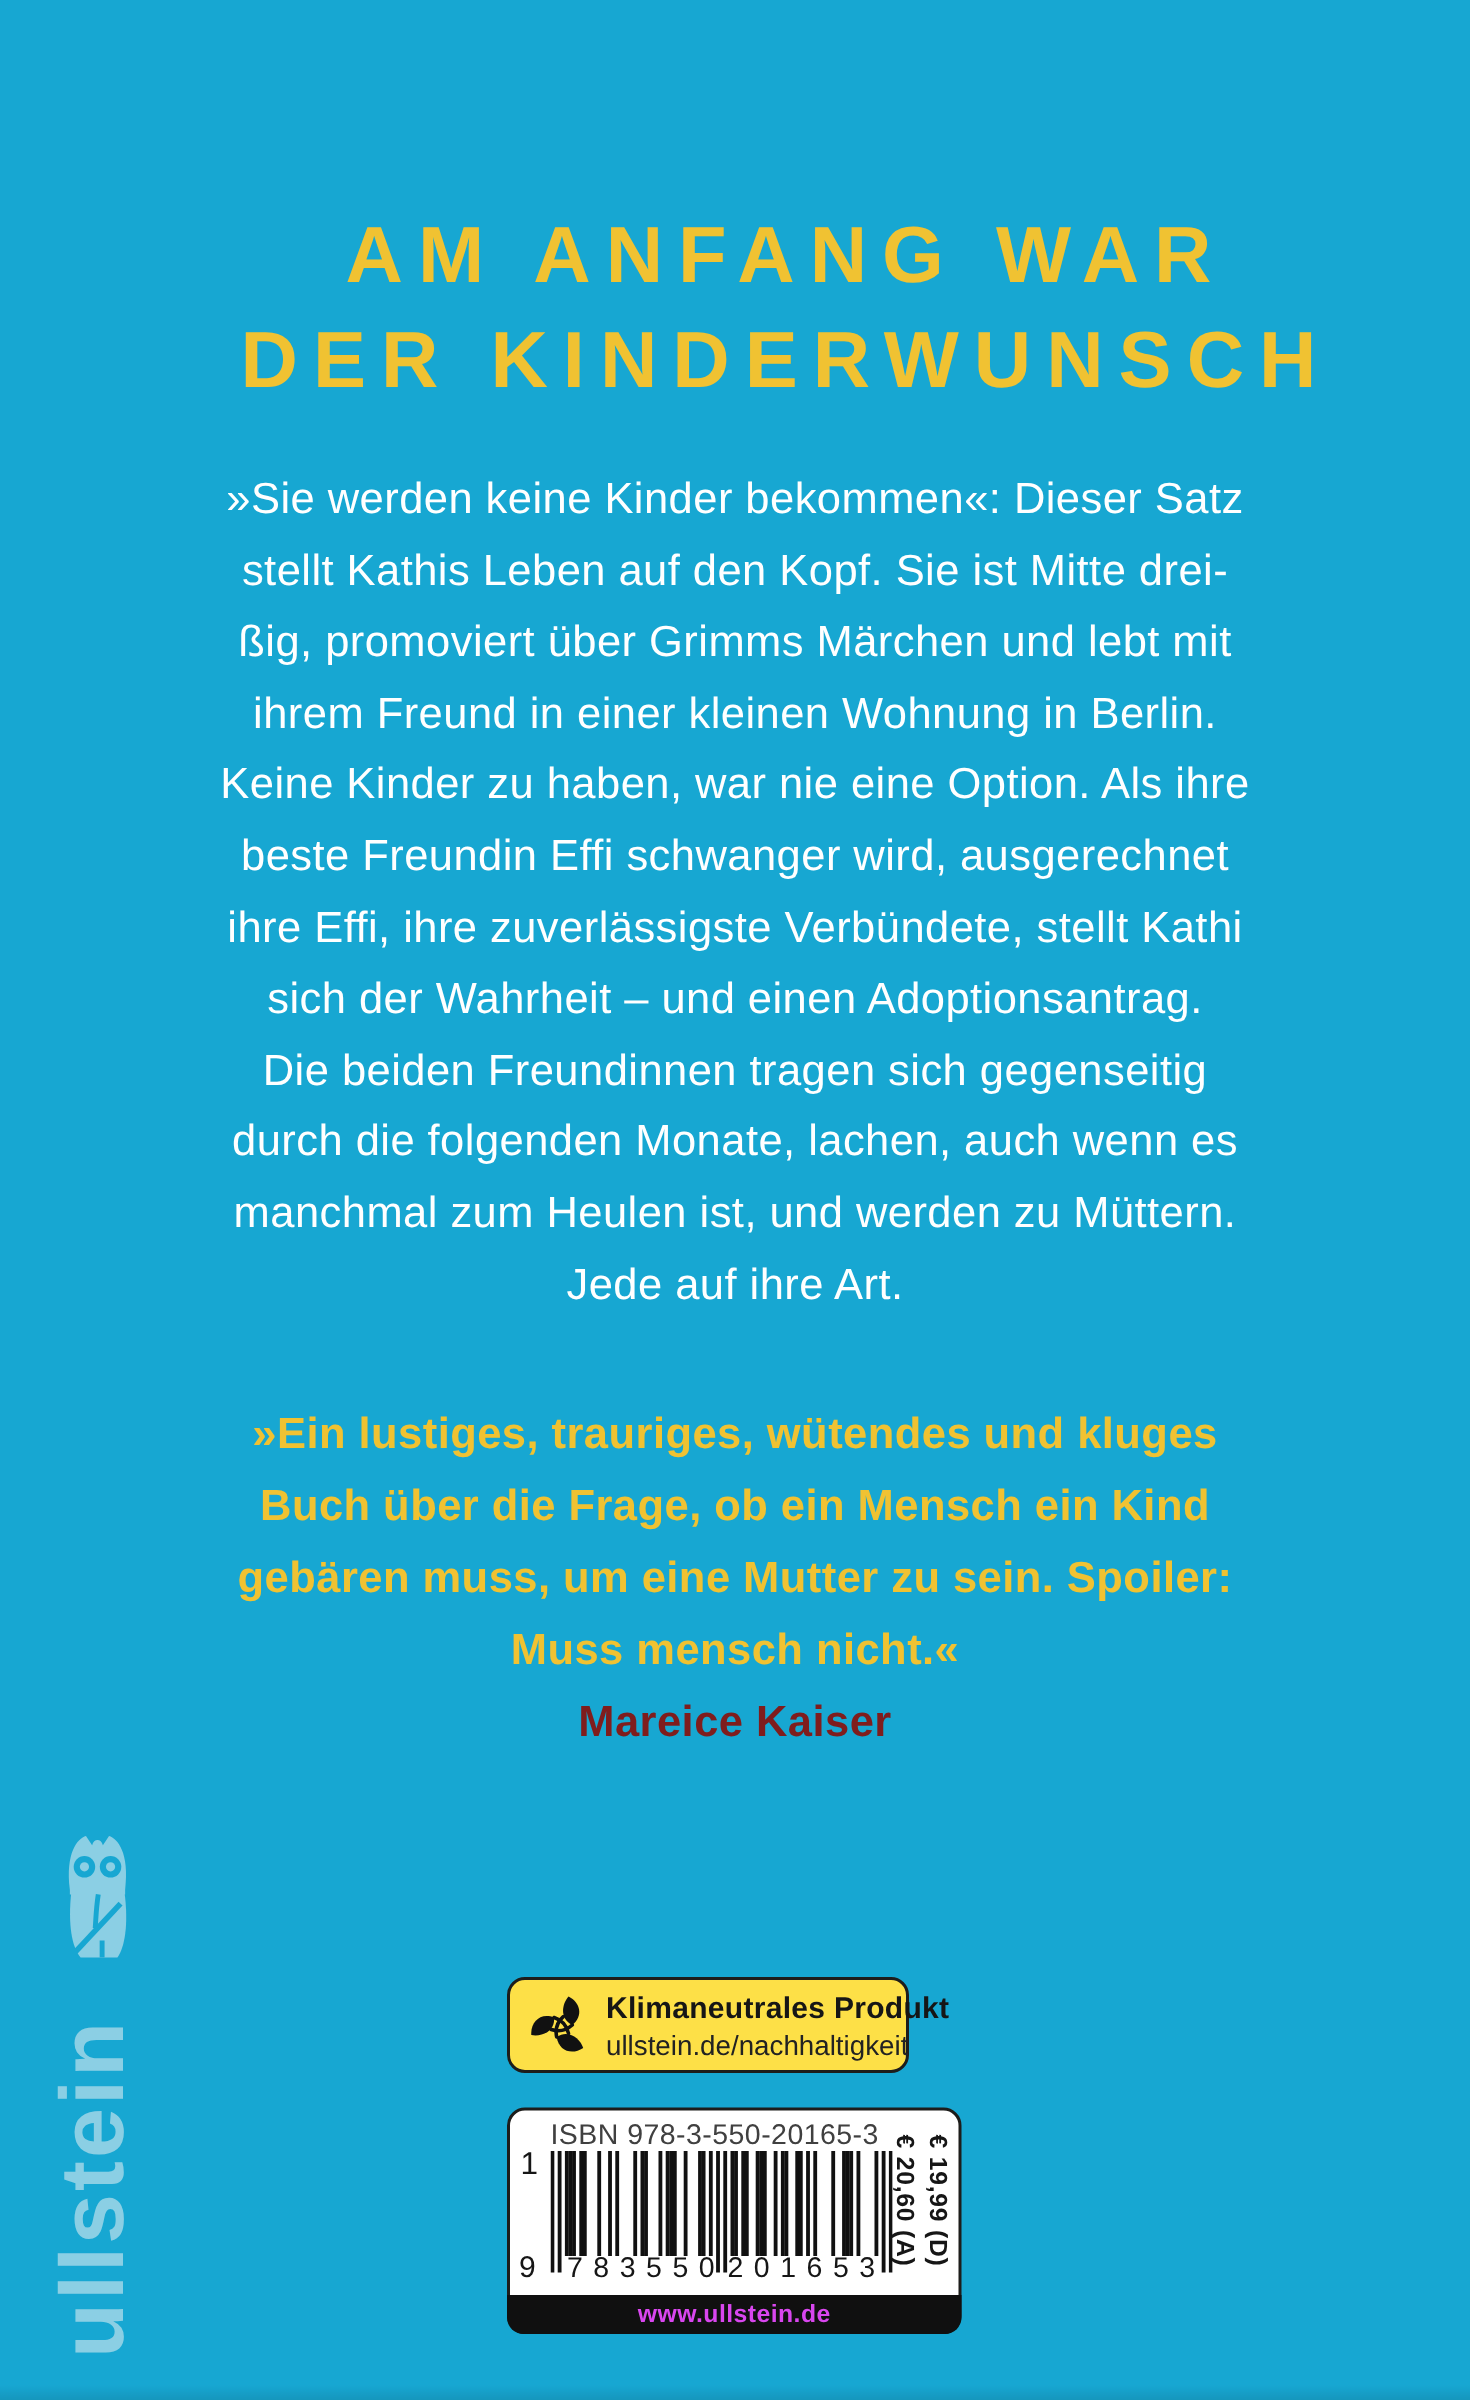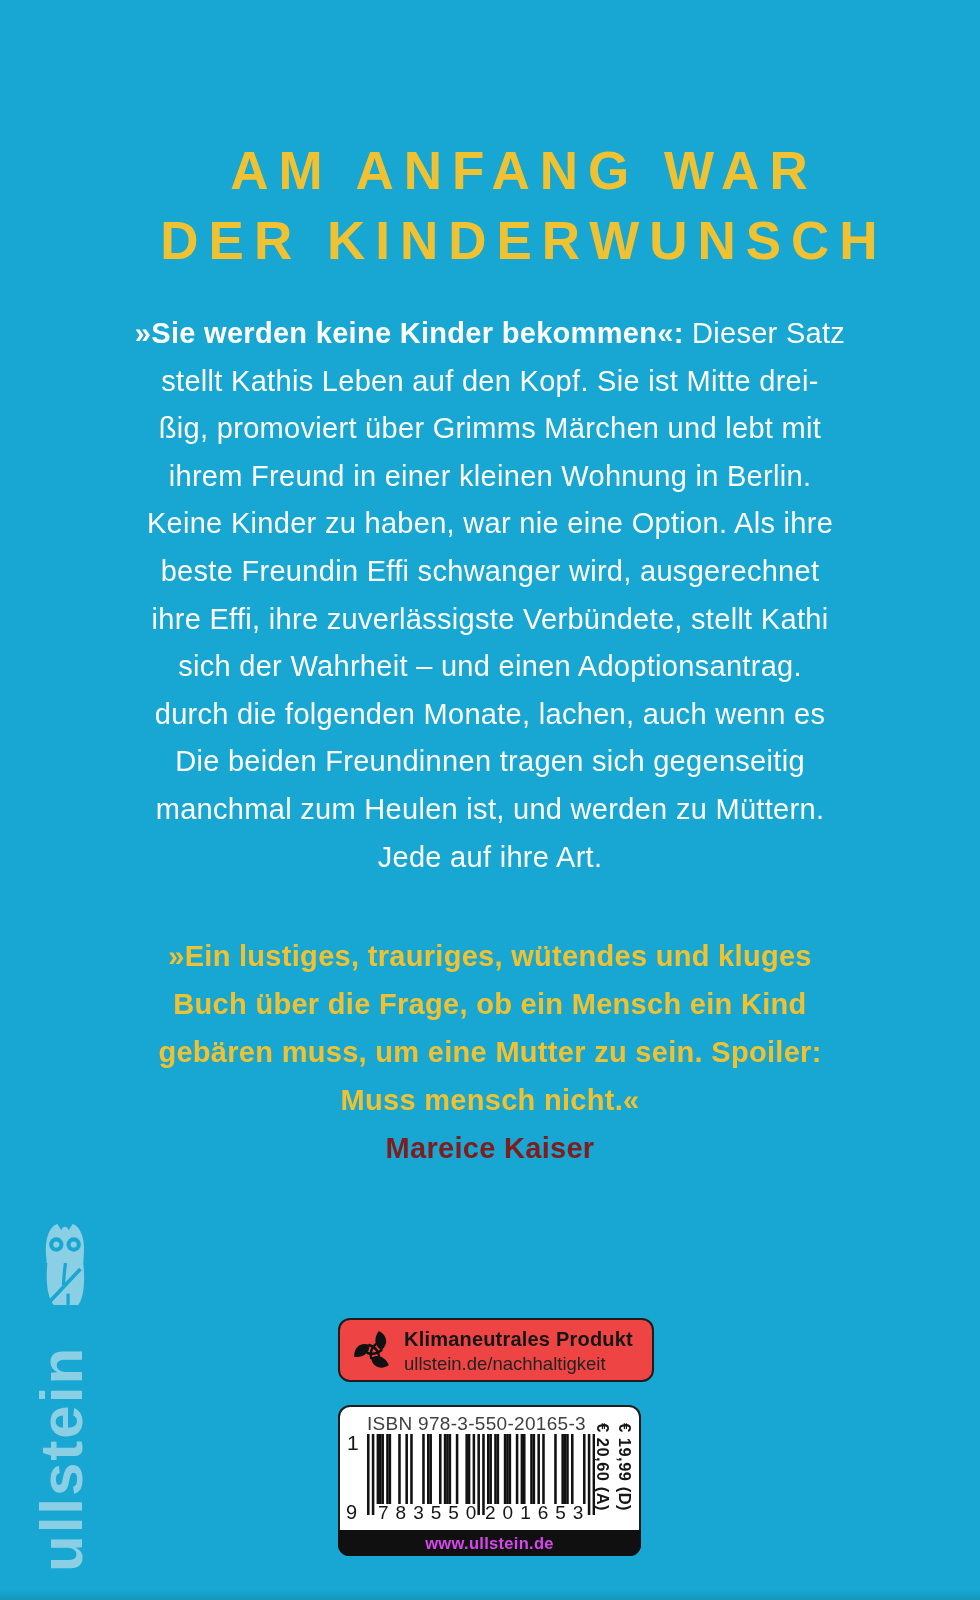--- a/index.html
+++ b/index.html
@@ -15,41 +15,41 @@
     font-size:53px;font-weight:700;letter-spacing:10px;line-height:70px;padding-left:34px;
   }
   .heading .hline{white-space:nowrap;}
   
   .body-block{
     position:absolute;top:310px;left:0;width:100%;
     text-align:center;color:#ffffff;
     font-size:29px;font-weight:400;letter-spacing:.3px;
   }
   .body-block .line{line-height:47.6px;white-space:nowrap;}
-  .body-block .lead-bold{font-weight:700;}
+  .body-block .lead-bold{font-weight:400;}
   
   .quote-block{
     position:absolute;top:932px;left:0;width:100%;
     text-align:center;color:#f0c232;
     font-size:29px;font-weight:700;letter-spacing:.3px;
   }
   .quote-block .line{line-height:48px;white-space:nowrap;}
   .quote-block .attribution{color:#7f1d1d;font-weight:700;line-height:48px;}
   
   .owl{position:absolute;left:40px;top:1222px;}
   .spine-wordmark{
     position:absolute;left:26px;top:1572px;
     transform:rotate(-90deg);transform-origin:0 0;
     font-size:60px;font-weight:700;letter-spacing:2px;
     color:#8bcfe4;white-space:nowrap;line-height:72px;
   }
   
   .climate-badge{
-    position:absolute;left:338px;top:1318px;width:316px;height:64px;
-    box-sizing:border-box;background:#ef4444;border:2px solid #1d1d1b;
+    position:absolute;left:338px;top:1318px;width:268px;height:64px;
+    box-sizing:border-box;background:#fde047;border:2px solid #1d1d1b;
     border-radius:12px;
   }
   .climate-badge .leaves{position:absolute;left:10px;top:7px;}
   .climate-title{
     position:absolute;left:64px;top:8px;
     font-size:20px;font-weight:700;color:#161616;letter-spacing:.2px;white-space:nowrap;
   }
   .climate-url{
     position:absolute;left:64px;top:33px;
     font-size:18.5px;font-weight:400;color:#222222;white-space:nowrap;
@@ -102,22 +102,22 @@
 
   <div class="body-block">
     <div class="line"><span class="lead-bold">»Sie werden keine Kinder bekommen«:</span><span> Dieser Satz</span></div>
     <div class="line">stellt Kathis Leben auf den Kopf. Sie ist Mitte drei-</div>
     <div class="line">ßig, promoviert über Grimms Märchen und lebt mit</div>
     <div class="line">ihrem Freund in einer kleinen Wohnung in Berlin.</div>
     <div class="line">Keine Kinder zu haben, war nie eine Option. Als ihre</div>
     <div class="line">beste Freundin Effi schwanger wird, ausgerechnet</div>
     <div class="line">ihre Effi, ihre zuverlässigste Verbündete, stellt Kathi</div>
     <div class="line">sich der Wahrheit – und einen Adoptionsantrag.</div>
+    <div class="line">Die beiden Freundinnen tragen sich gegenseitig</div>
     <div class="line">durch die folgenden Monate, lachen, auch wenn es</div>
-    <div class="line">Die beiden Freundinnen tragen sich gegenseitig</div>
     <div class="line">manchmal zum Heulen ist, und werden zu Müttern.</div>
     <div class="line">Jede auf ihre Art.</div>
   </div>
 
   <div class="quote-block">
     <div class="line">»Ein lustiges, trauriges, wütendes und kluges</div>
     <div class="line">Buch über die Frage, ob ein Mensch ein Kind</div>
     <div class="line">gebären muss, um eine Mutter zu sein. Spoiler:</div>
     <div class="line">Muss mensch nicht.«</div>
     <div class="attribution">Mareice Kaiser</div>

